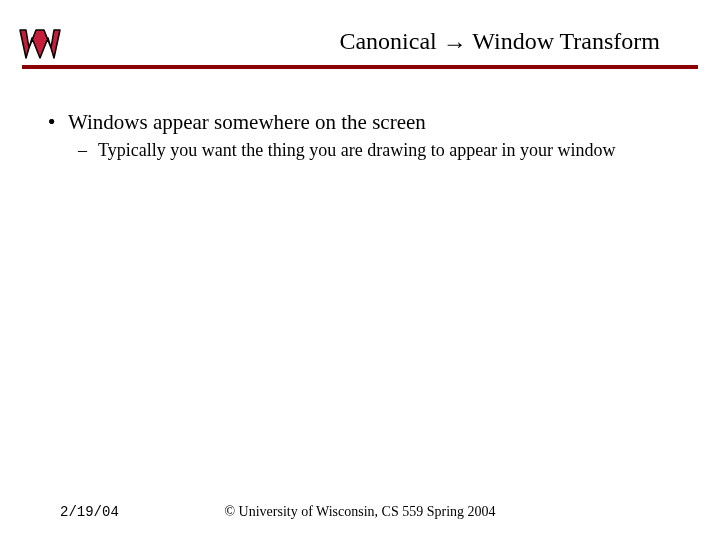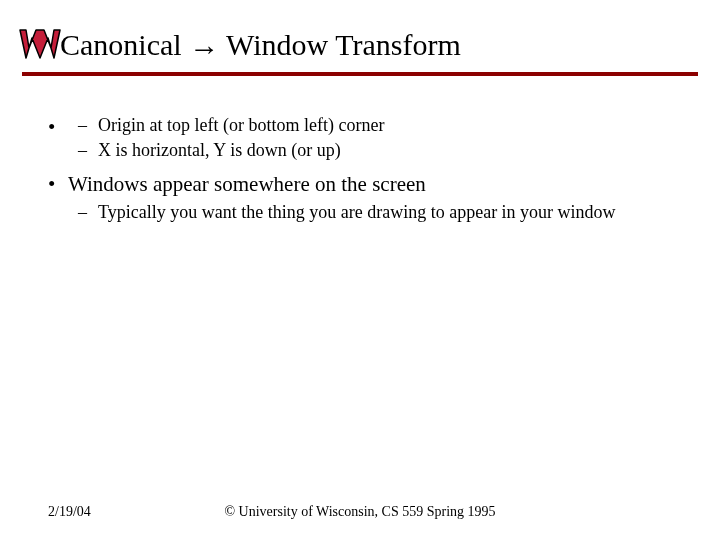--- a/index.html
+++ b/index.html
@@ -17,22 +17,22 @@
     padding: 28px 0 8px 0;
   }
   .logo {
     position: absolute;
     left: 16px;
     top: 22px;
     width: 48px;
     height: 48px;
   }
   .title {
-    text-align: left;
-    font-size: 30px;
+    text-align: right;
+    font-size: 24px;
     font-weight: normal;
     padding: 0 60px;
   }
   .divider {
     margin: 10px 22px 0 22px;
     border: none;
     height: 4px;
     background: #8b0000;
   }
   .content {
@@ -75,51 +75,47 @@
     left: -20px;
     top: 0;
   }
   .footer {
     position: absolute;
     bottom: 20px;
     left: 0;
     width: 100%;
     font-size: 14px;
   }
-  .date { position: absolute; left: 48px; }
+  .date { position: absolute; left: 60px; font-family: Liberation Mono, monospace; }
   .copyright { display: block; text-align: center; }
 </style>
 </head>
 <body>
 
 <div class="header">
   <div class="logo">
     <svg viewBox="0 0 48 48" width="48" height="48">
       <path d="M4 8 L10 36 L16 16 L24 36 L32 16 L38 36 L44 8 L38 8 L35 26 L28 8 L20 8 L13 26 L10 8 Z" fill="#c41e3a" stroke="#000" stroke-width="1.5" stroke-linejoin="round"></path>
     </svg>
   </div>
   <h1 class="title">
     <span>Canonical </span><span>→</span><span> Window Transform</span>
   </h1>
   <hr class="divider">
 </div>
 
 <div class="content">
   <ul class="top">
     <li>
-      <ul class="sub">
-        <li>Origin at top left (or bottom left) corner</li>
-        <li>X is horizontal, Y is down (or up)</li>
-      </ul>
     </li>
     <li>
       <span>Windows appear somewhere on the screen</span>
       <ul class="sub">
         <li>Typically you want the thing you are drawing to appear in your window</li>
       </ul>
     </li>
   </ul>
 </div>
 
 <div class="footer">
   <span class="date">2/19/04</span>
-  <span class="copyright">© University of Wisconsin, CS 559 Spring 1995</span>
+  <span class="copyright">© University of Wisconsin, CS 559 Spring 2004</span>
 </div>
 
 </body></html>

